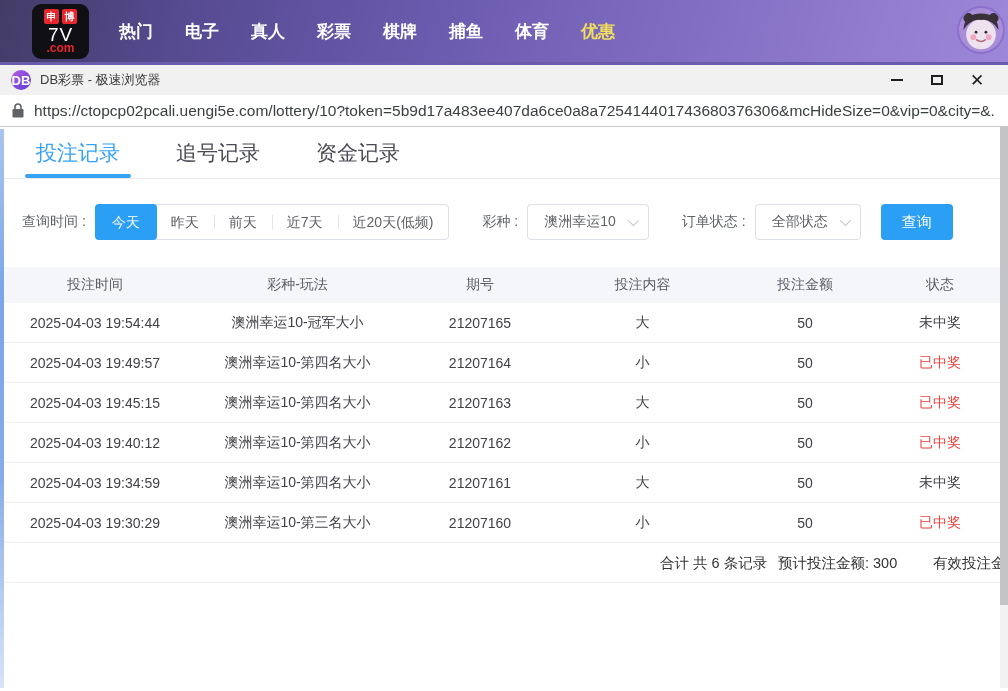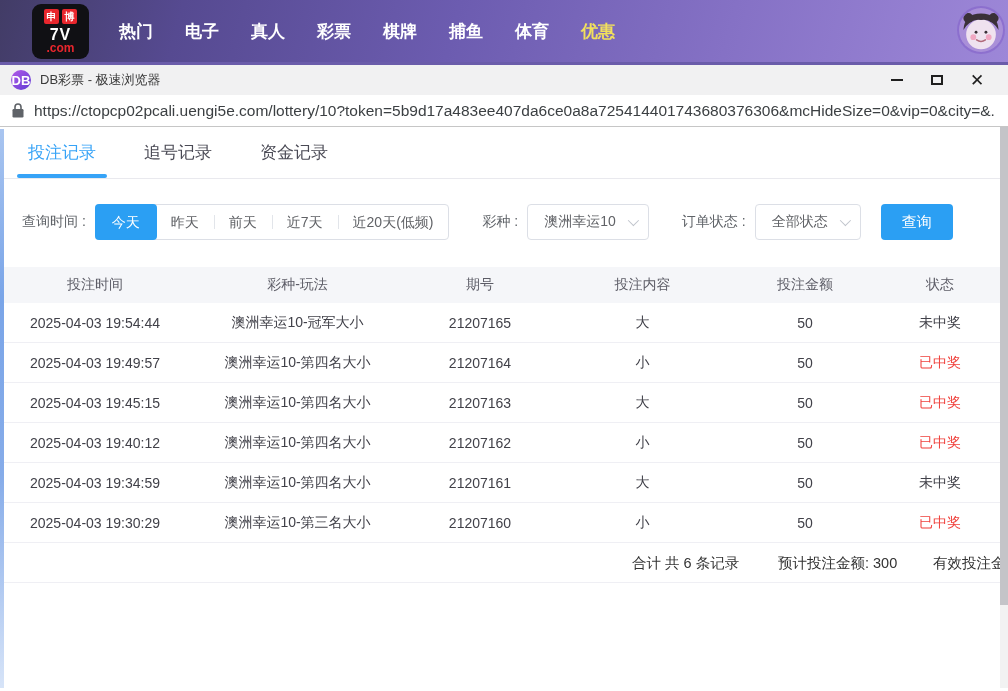--- a/index.html
+++ b/index.html
@@ -7,21 +7,21 @@
   body { font-family:"Liberation Sans","DejaVu Sans",sans-serif; background:#fff; }
 
   
   .nav { height:62px; background:linear-gradient(105deg,#423c66 0%,#564a91 18%,#6c5cb0 45%,#8571c5 72%,#9d87d8 100%);
          display:flex; align-items:center; position:relative; }
   .logo { margin-left:32px; width:57px; height:55px; background:#101014; border-radius:9px;
           display:flex; flex-direction:column; align-items:center; justify-content:center; cursor:pointer; }
   .logo-row { display:flex; gap:3px; margin-bottom:1px; }
   .logo-chip { background:#e8262d; color:#fff; font-size:10px; width:15px; height:15px; line-height:15px;
                text-align:center; border-radius:2px; font-weight:bold; }
-  .logo-main { color:#fff; font-weight:bold; font-size:16px; line-height:19px; letter-spacing:1px; }
+  .logo-main { color:#fff; font-weight:normal; font-size:19px; line-height:19px; letter-spacing:1px; }
   .logo-suffix { color:#e8262d; font-weight:bold; font-size:12px; line-height:9px; }
   .nav-items { display:flex; margin-left:14px; }
   .nav-item { padding:0 16px; text-align:center; color:#fff; font-size:17px; font-weight:bold; cursor:pointer; white-space:nowrap; }
   .nav-item.highlight { color:#f2e05c; }
   .avatar { position:absolute; right:5px; top:8px; width:44px; height:44px; border-radius:50%; overflow:hidden;
             cursor:pointer; box-shadow:0 0 0 2px rgba(130,95,200,.55); }
 
   
   .titlebar { height:33px; background:#f1f1f2; border-top:3px solid #6a5caa; display:flex; align-items:center; padding:0 11px; }
   .favicon { width:20px; height:20px; border-radius:50%; background:linear-gradient(135deg,#b45ce8,#5f3bd4);
@@ -39,21 +39,21 @@
   .url-text { font-size:15.5px; color:#3c4043; white-space:nowrap; overflow:hidden; }
 
   
   .content { position:relative; height:561px; background:#fff; }
   .left-strip { position:absolute; left:0; top:2px; bottom:0; width:4px; z-index:5;
                 background:linear-gradient(180deg,#a9c5f0 0%,#7aa5e8 30%,#86ace9 62%,#d7e4f8 100%); }
   .scrollbar { position:absolute; right:0; top:0; width:8px; height:100%; background:#f2f2f2; z-index:6; }
   .scroll-thumb { width:100%; height:478px; background:#c4c4c8; cursor:pointer; }
 
   .tabs { display:flex; padding-left:28px; border-bottom:1px solid #e9e9ee; height:52px; align-items:center; gap:48px; }
-  .tab { font-size:17px; color:#4a4a55; position:relative; height:100%; display:flex; align-items:center; cursor:pointer; }
+  .tab { font-size:21px; color:#4a4a55; position:relative; height:100%; display:flex; align-items:center; cursor:pointer;margin-left:8px; }
   .tab.active { color:#36a3f7; }
   .tab.active::after { content:""; position:absolute; bottom:0; left:-11px; right:-11px; height:4px; border-radius:3px; background:#36a3f7; }
 
   .filters { display:flex; align-items:center; margin:25px 0 0 22px; height:36px; font-size:14px; color:#5f6368; }
   .flabel { margin-right:9px; white-space:nowrap; }
   .btn-group { display:flex; border:1px solid #dcdfe6; border-radius:4px; height:36px; align-items:stretch; background:#fff; }
   .topt { padding:0 15px; line-height:34px; color:#606266; position:relative; cursor:pointer; white-space:nowrap; }
   .topt.active { background:#2b9ff3; color:#fff; border-radius:4px; margin:-1px; line-height:36px; padding:0 17px; }
   .topt.divided::before { content:""; position:absolute; left:0; top:10px; height:14px; width:1px; background:#e2e5ea; }
   .gap-lg { margin-left:33px; }
@@ -70,21 +70,21 @@
   .trow { display:flex; height:40px; align-items:center; font-size:14px; color:#414149; border-bottom:1px solid #efeff4; }
   .thead { background:#f5f6f9; color:#5c5c66; height:36px; border-bottom:none; }
   .cell { text-align:center; overflow:hidden; white-space:nowrap; }
   .c1 { width:190px; } .c2 { width:215px; } .c3 { width:150px; }
   .c4 { width:175px; } .c5 { width:150px; } .c6 { width:120px; }
   .status-won { color:#f0413c; }
 
   .summary { position:relative; height:40px; border-bottom:1px solid #efeff4; font-size:14.5px; color:#333;
              overflow:hidden; width:1000px; }
   .summary span { position:absolute; top:50%; transform:translateY(-50%); white-space:nowrap; }
-  .sum-1 { left:632px; } .sum-2 { left:778px; } .sum-3 { left:933px; }
+  .sum-1 { left:660px; } .sum-2 { left:778px; } .sum-3 { left:933px; }
 </style>
 </head>
 <body>
 
 <div>
 
   <header class="nav">
     <div class="logo">
       <div class="logo-row">
         <span class="logo-chip">申</span>

